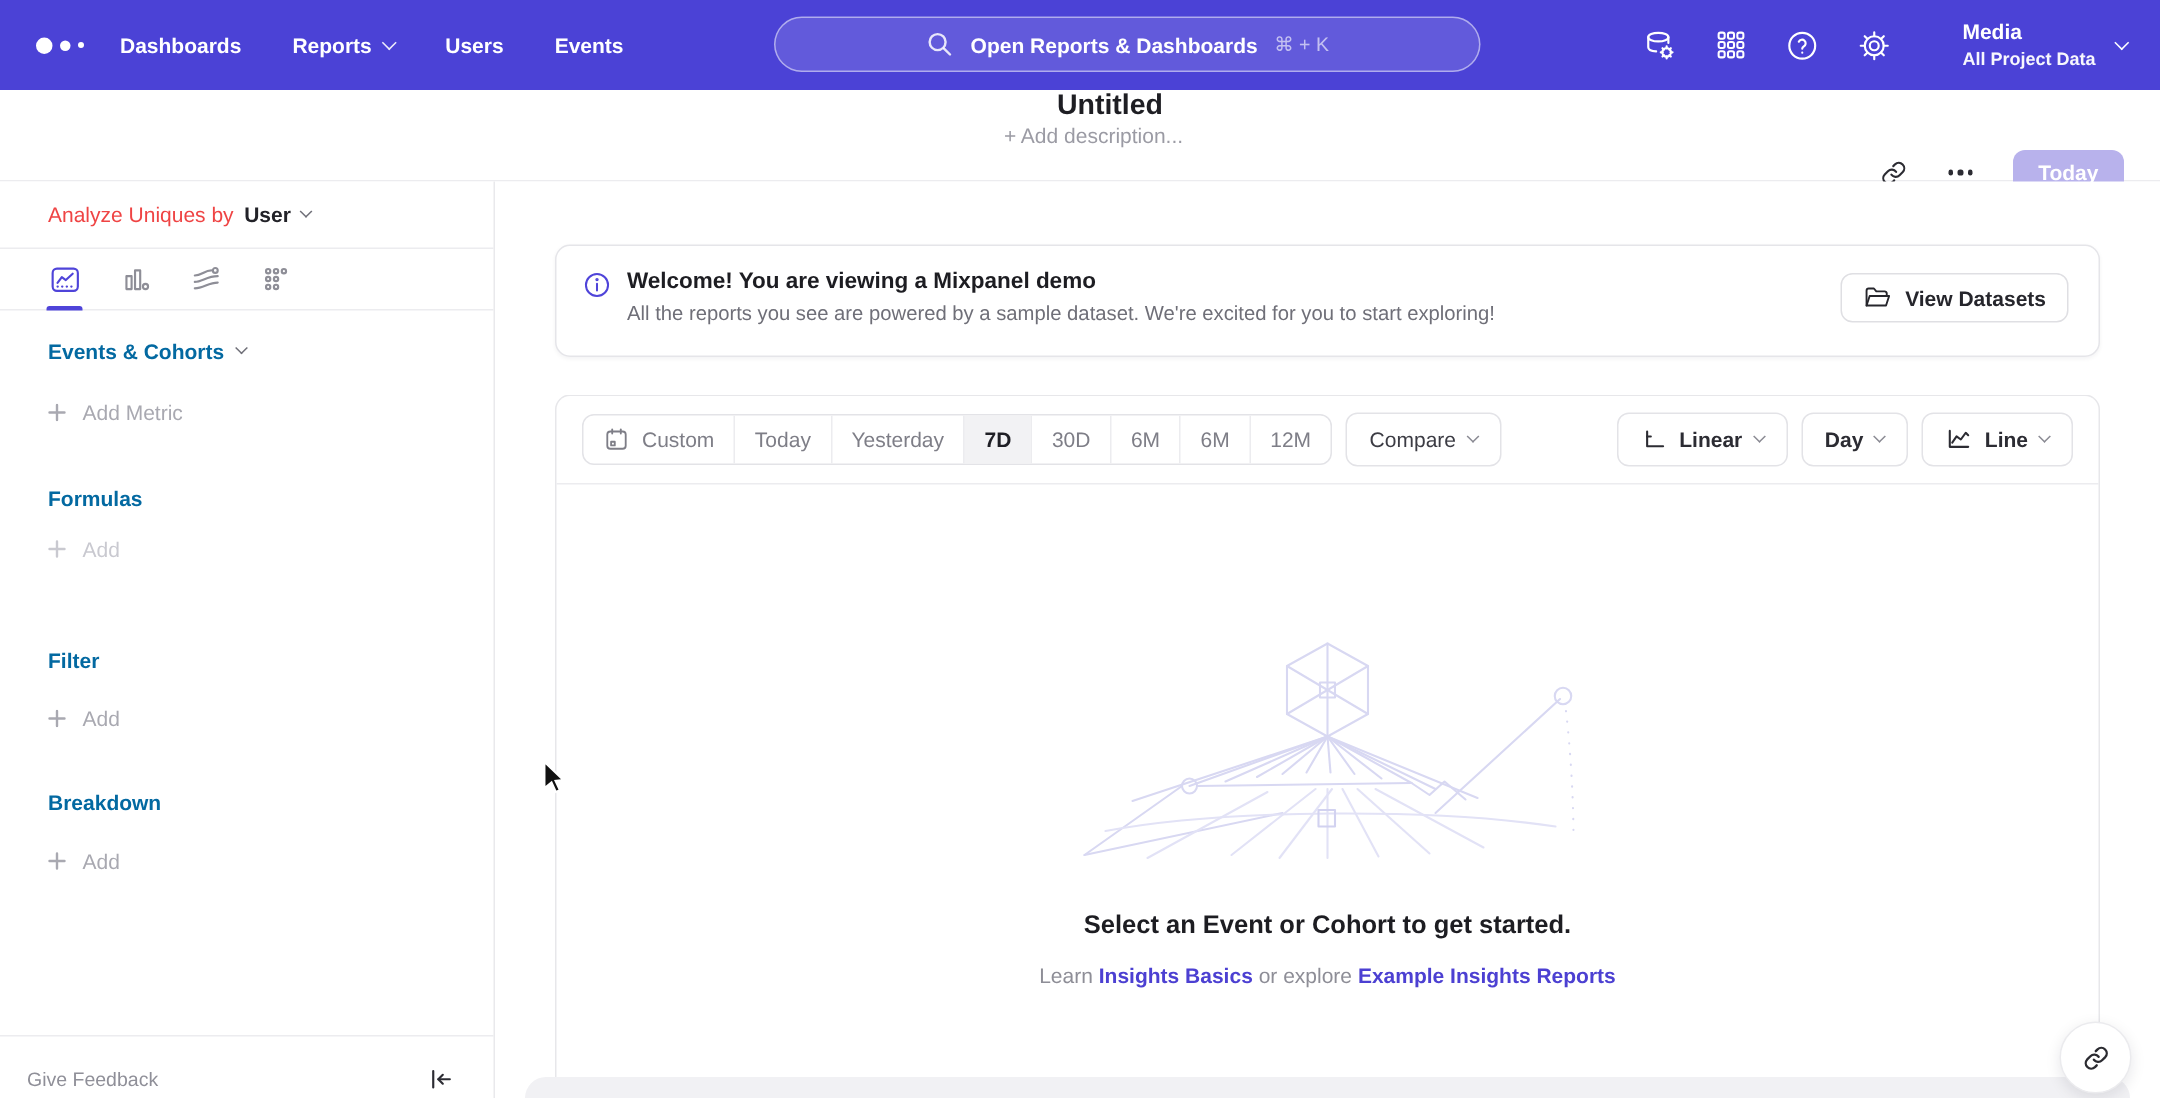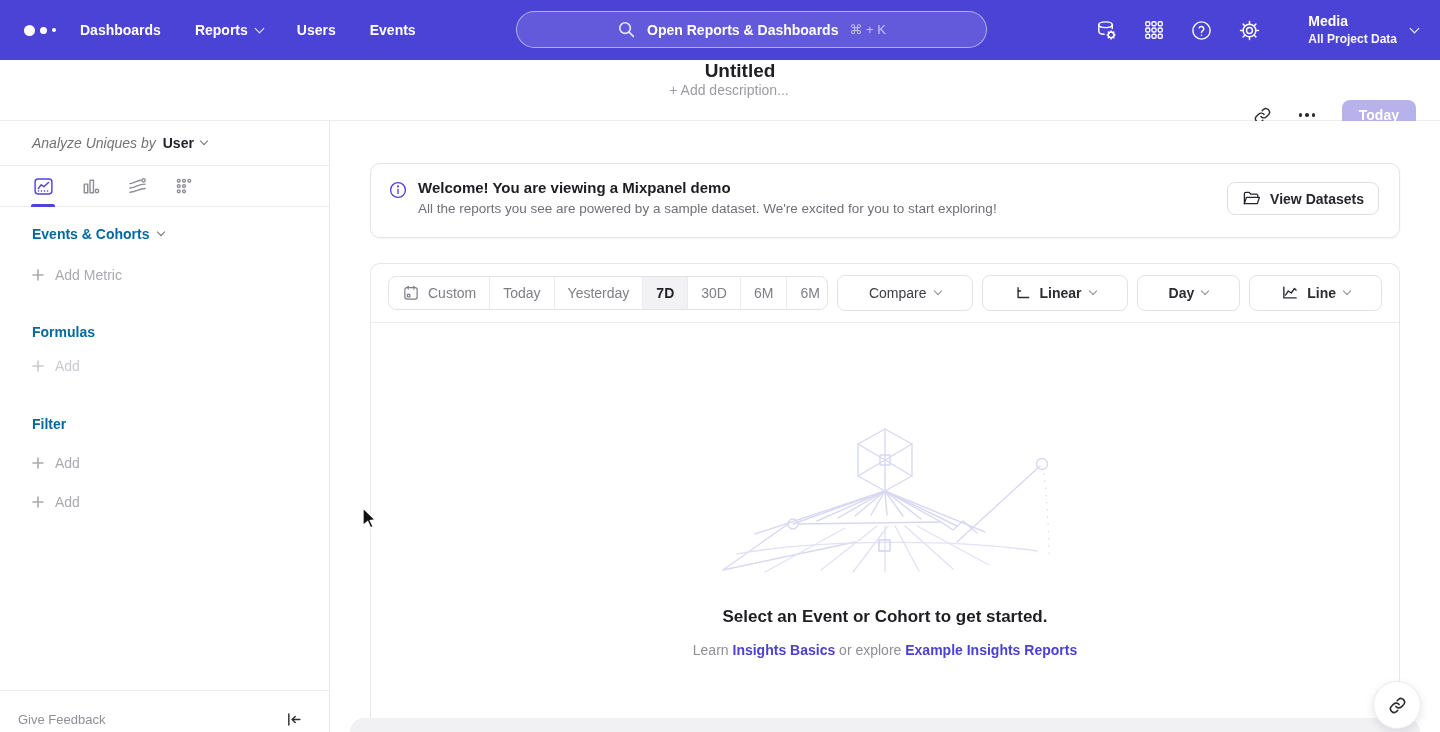--- a/index.html
+++ b/index.html
@@ -56,42 +56,42 @@
   .icon-btn svg { stroke:#2c2c33; fill:none; stroke-width:1.8; stroke-linecap:round; stroke-linejoin:round; }
   .dots3 { display:flex; gap:3px; }
   .dots3 i { width:3.5px; height:3.5px; border-radius:50%; background:#2c2c33; }
   .save-btn { margin-left:8px; background:#b8b2ec; color:#fff; font-weight:700; font-size:14px;
     font-family:inherit; border:none; border-radius:8px; height:31px; padding:0 17px; cursor:default; }
 
   
   .sidebar { position:absolute; top:121px; left:0; width:330px; bottom:0; background:#fff;
     border-right:1px solid #e9e9ec; }
   .analyze-row { height:45px; border-bottom:1px solid #ececef; display:flex; align-items:center; padding-left:32px; font-size:14px; }
-  .analyze-label { color:#737373;font-style:italic; }
+  .analyze-label { color:#ef4444; }
   .analyze-value { margin-left:7px; font-weight:700; color:#222228; display:flex; align-items:center; gap:7px; cursor:pointer; }
   .analyze-value .chev { color:#6f6f78; width:6px; height:6px; }
 
   .viz-tabs { height:41px; border-bottom:1px solid #ececef; display:flex; align-items:stretch; padding-left:32px; gap:25px; }
   .viz-tab { width:22px; display:flex; align-items:center; justify-content:center; position:relative; cursor:pointer; }
   .viz-tab svg { stroke:#8e8e97; fill:none; stroke-width:1.5; stroke-linecap:round; stroke-linejoin:round; }
   .viz-tab.selected svg { stroke:#4f44d9; }
   .viz-tab.selected::after { content:''; position:absolute; bottom:-1px; left:-1px; right:-1px; height:3px; background:#4f44d9; border-radius:2px 2px 0 0; }
 
   .side-body { padding:0 32px; }
   .side-heading { font-size:14px; font-weight:700; color:#0369a1; display:flex; align-items:center; gap:9px; cursor:pointer; }
   .side-heading .chev { color:#6f6f78; width:6px; height:6px; }
   .add-link { display:flex; align-items:center; gap:11px; font-size:14px; font-weight:500; cursor:pointer; }
   .add-link svg { stroke:currentColor; stroke-width:1.6; stroke-linecap:round; }
   .c-gray  { color:#a9a9b1; }
   .c-faint { color:#c9c9d0; }
   .mt-events { margin-top:19px; }
   .mt-addmetric { margin-top:25px; }
   .mt-formulas { margin-top:41px; }
   .mt-addform { margin-top:18px; }
-  .mt-filter { margin-top:42px; }
+  .mt-filter { margin-top:58px; }
   .mt-addfilter { margin-top:23px; }
   .mt-breakdown { margin-top:40px; }
   .mt-addbreak { margin-top:23px; }
 
   .sidebar-footer { position:absolute; bottom:0; left:0; right:0; height:42px; border-top:1px solid #ececef;
     display:flex; align-items:center; justify-content:space-between; padding:16px 27px 0 18px; }
   .feedback { font-size:13px; color:#8f8f98; cursor:pointer; }
   .collapse-btn { cursor:pointer; }
   .collapse-btn svg { stroke:#2c2c33; fill:none; stroke-width:1.7; stroke-linecap:round; stroke-linejoin:round; }
 
@@ -112,21 +112,21 @@
 
   .card { position:absolute; left:40px; top:142px; width:1030px; bottom:-12px; background:#fff;
     border:1px solid #e7e7ea; border-bottom:none; border-radius:10px 10px 0 0; }
   .toolbar { height:59px; border-bottom:1px solid #ececef; display:flex; align-items:center; padding:0 17px; }
   .range-group { display:flex; align-items:stretch; height:34px; border:1px solid #e3e3e7; border-radius:8px; overflow:hidden; background:#fff; }
   .range-item { display:flex; align-items:center; gap:8px; padding:0 13px; font-size:14px; color:#7e7e87;
     border-left:1px solid #ececef; cursor:pointer; white-space:nowrap; }
   .range-item:first-child { border-left:none; }
   .range-item.selected { background:#f2f2f4; color:#1f1f25; font-weight:700; }
   .range-item svg { stroke:#7e7e87; fill:none; stroke-width:1.5; stroke-linecap:round; stroke-linejoin:round; }
-  .tb-btn { display:flex; align-items:center; gap:8px; height:36px; padding:0 31px; margin-left:9px;
+  .tb-btn { display:flex; align-items:center; gap:8px; height:36px; padding:0 15px; margin-left:9px;
     border:1px solid #e3e3e7; border-radius:8px; background:#fff; font-family:inherit;
     font-size:14px; font-weight:600; color:#2c2c33; cursor:pointer; }
   .tb-btn .chev { color:#8a8a93; width:6px; height:6px; }
   .tb-btn svg.glyph { stroke:#2c2c33; fill:none; stroke-width:1.7; stroke-linecap:round; stroke-linejoin:round; }
   .tb-right { margin-left:auto; display:flex; align-items:center; }
 
   .empty { position:absolute; top:158px; left:0; right:0; text-align:center; }
   .empty-art { margin:0 auto; }
   .empty-title { margin-top:33px; font-size:17px; font-weight:700; color:#1d1d22; }
   .empty-hint { margin-top:15px; font-size:14px; color:#8e8e97; }
@@ -316,20 +316,23 @@
     <div class="side-heading mt-filter">
       <span>Filter</span>
     </div>
     <div class="add-link c-gray mt-addfilter">
       <svg width="12" height="12" viewBox="0 0 12 12">
           <path d="M6 1v10M1 6h10"></path>
         </svg>
       <span>Add</span>
     </div>
 
+    <div class="side-heading mt-breakdown">
+      <span>Breakdown</span>
+    </div>
     <div class="add-link c-gray mt-addbreak">
       <svg width="12" height="12" viewBox="0 0 12 12">
           <path d="M6 1v10M1 6h10"></path>
         </svg>
       <span>Add</span>
     </div>
   </div>
 
   <div class="sidebar-footer">
     <span class="feedback">Give Feedback</span>

